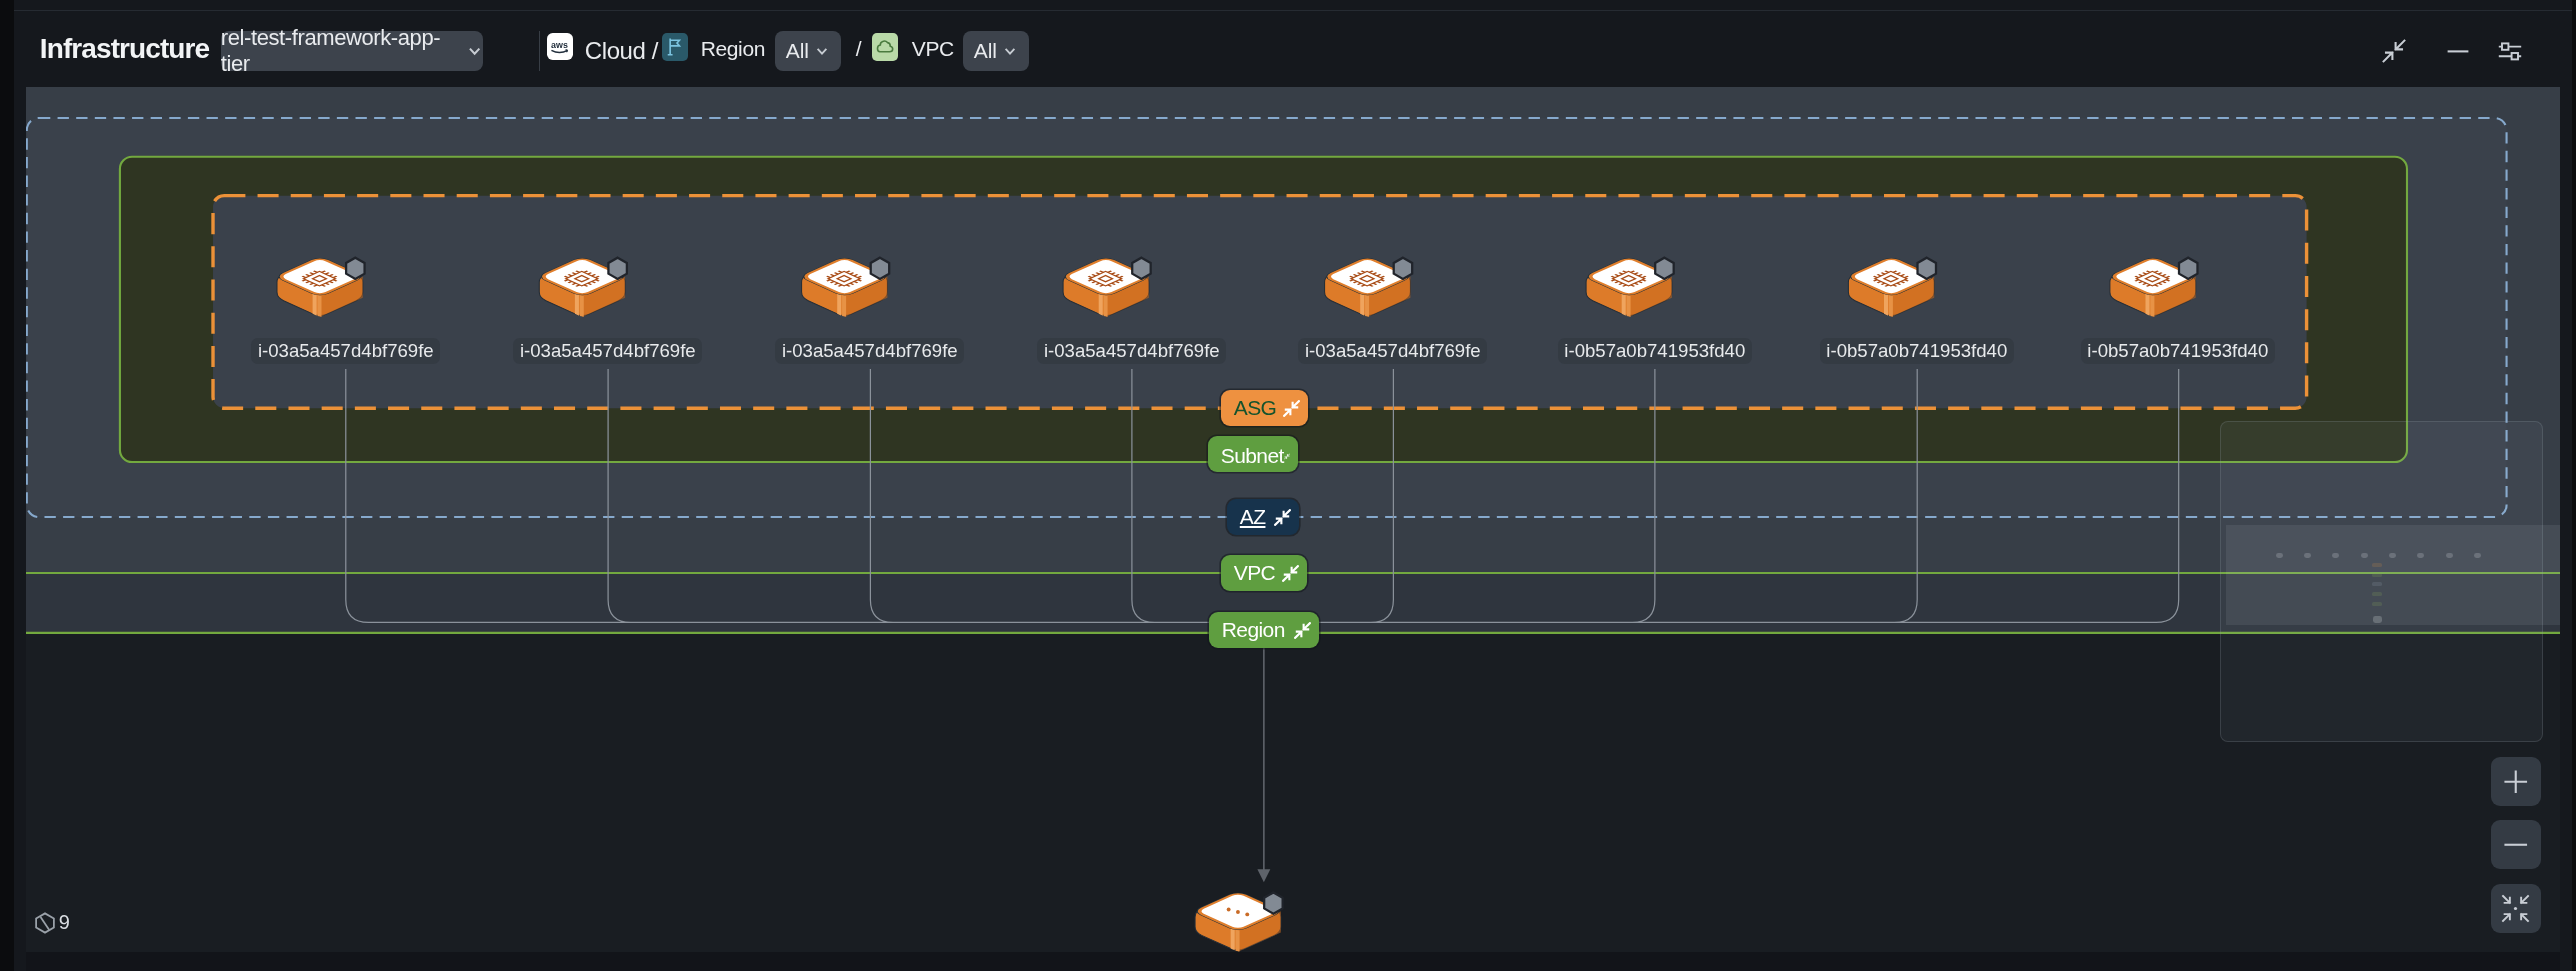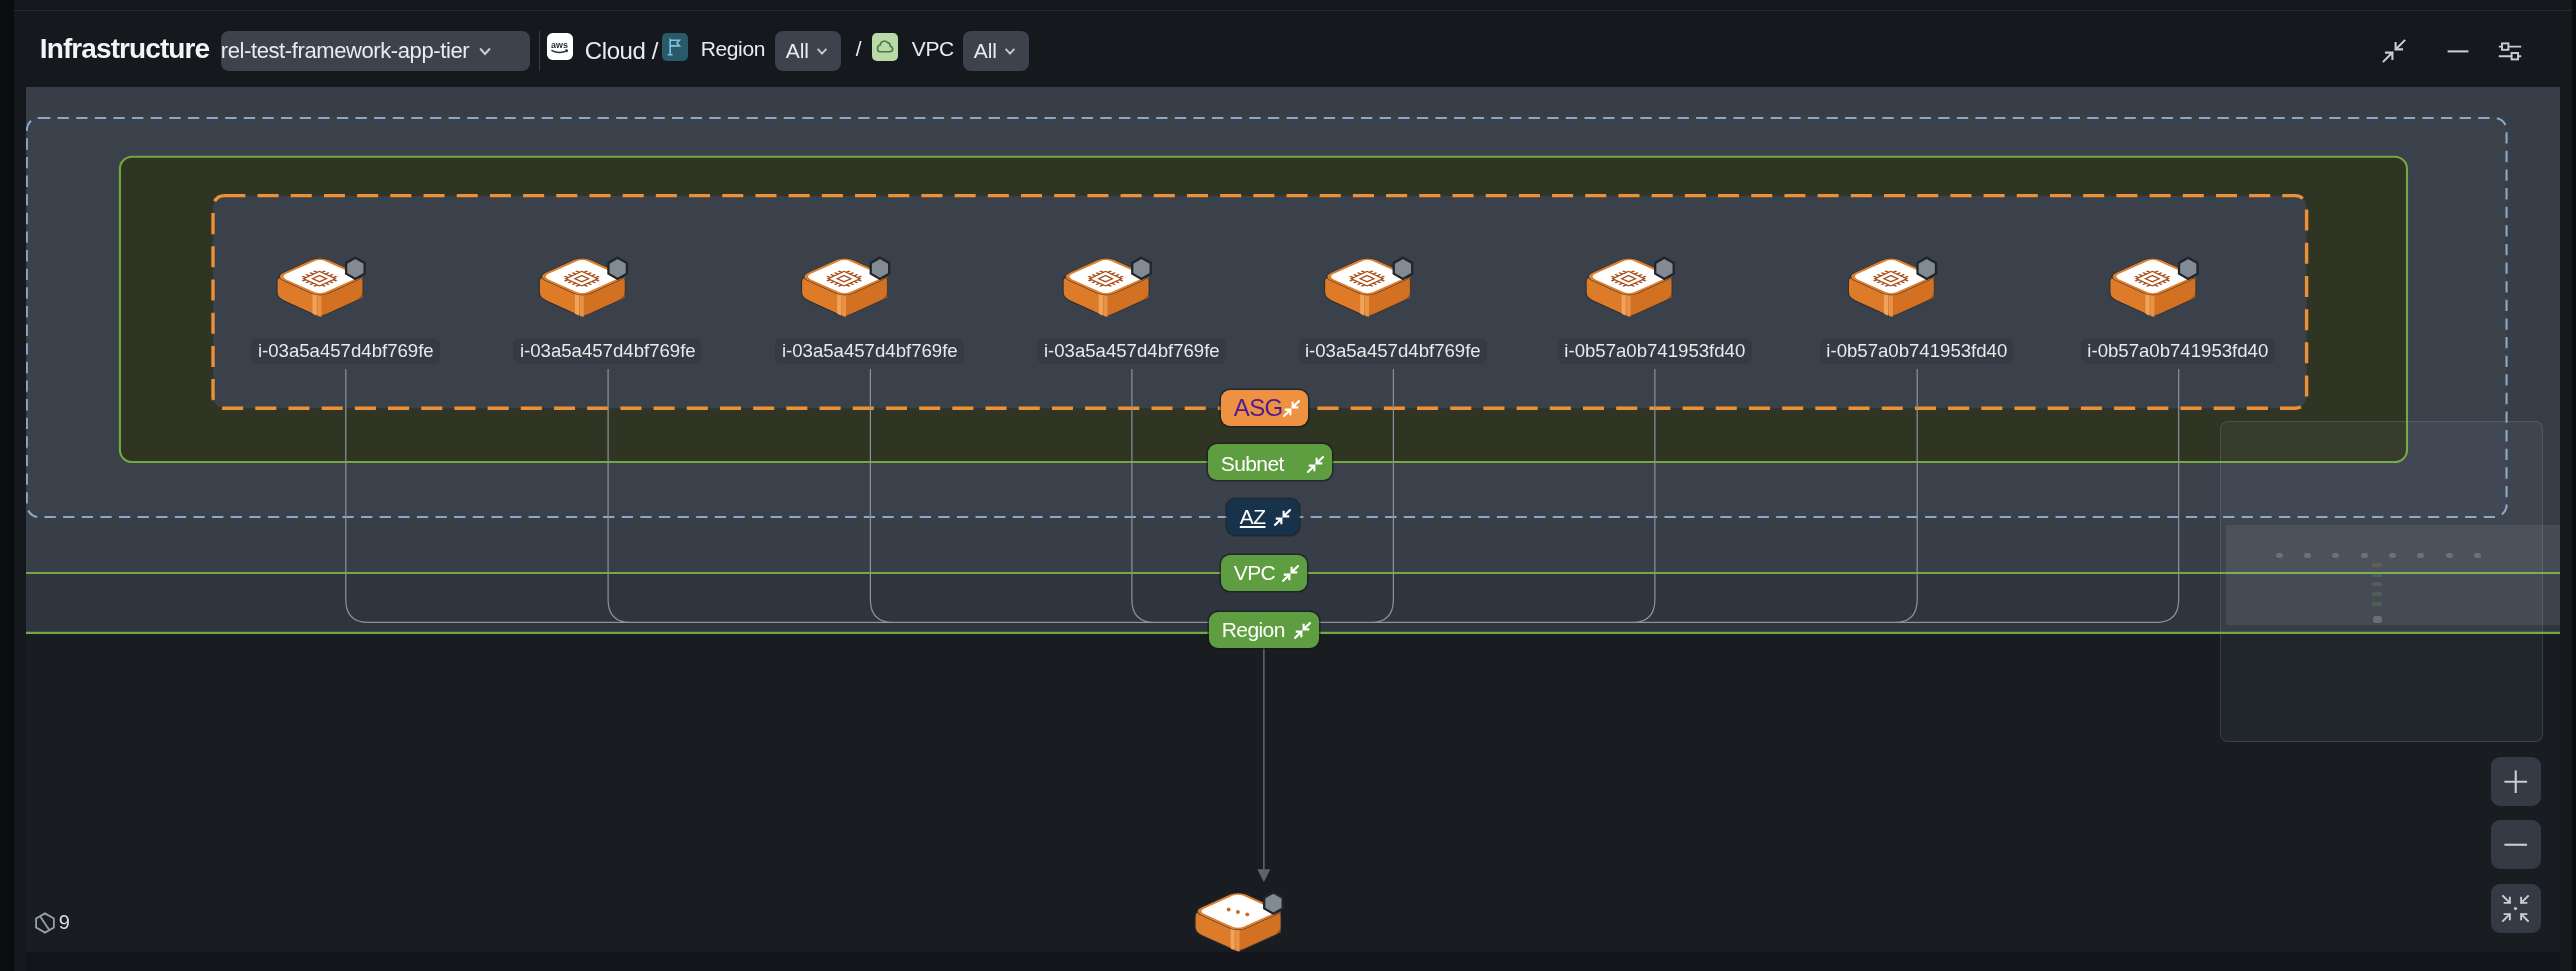--- a/index.html
+++ b/index.html
@@ -1,21 +1,21 @@
 <!DOCTYPE html>
 <html style="font-size:13px"><head><meta charset="utf-8">
 <style>
   html,body{margin:0;padding:0;background:#0b0c0e;width:2576px;height:971px;overflow:hidden;}
   *{font-family:"Liberation Sans",sans-serif;}
 </style></head>
 <body>
 <div style="position:absolute;left:13.8px;top:0;width:2558px;height:971px;background:#15181d;">
 <div style="position:absolute;left:0;top:9.7px;width:100%;height:1.6px;background:#262b32"></div>
     <div style="position:absolute;left:26px;top:33px;font-size:28px;font-weight:bold;letter-spacing:-0.9px;color:#f2f4f6">Infrastructure</div>
-    <div style="position:absolute;left:207px;top:31px;width:309px;height:40px;background:#3d434c;border-radius:8px;display:flex;align-items:center;">
+    <div style="position:absolute;left:207px;top:31px;width:262px;height:40px;background:#3d434c;border-radius:8px;display:flex;align-items:center;">
       <span style="font-size:22px;letter-spacing:-0.4px;color:#e9ebee">rel-test-framework-app-tier</span>
       <svg width="18" height="18" viewBox="0 0 22 22" style="margin-left:6.5px">
         <path d="M5,8 L11,14.5 L17,8" fill="none" stroke="#c7ccd2" stroke-width="2.6"></path>
       </svg>
     </div>
     <div style="position:absolute;left:525px;top:31px;width:1.6px;height:40px;background:#383e46"></div>
     <div style="position:absolute;left:533px;top:33px;width:26px;height:27px;background:#fff;border-radius:5.7px;display:flex;align-items:center;justify-content:center;">
       <svg width="23" height="19.4" viewBox="0 0 28 24">
         <text x="14" y="13" text-anchor="middle" font-family="Liberation Sans" font-size="11" font-weight="bold" fill="#222f3d">aws</text>
         <path d="M4,16.5 Q14,22 24,16.5" fill="none" stroke="#222f3d" stroke-width="1.8"></path>
@@ -242,29 +242,29 @@
       </svg>
 <div style="position:absolute;left:215px;top:251px;width:210px;text-align:center;"><span style="display:inline-block;background:rgba(20,24,29,.15);border-radius:6.5px;padding:1.6px 6.5px 2.4px;font-size:18.6px;color:#e8eaec;white-space:nowrap">i-03a5a457d4bf769fe</span></div>
       <div style="position:absolute;left:477px;top:251px;width:210px;text-align:center;"><span style="display:inline-block;background:rgba(20,24,29,.15);border-radius:6.5px;padding:1.6px 6.5px 2.4px;font-size:18.6px;color:#e8eaec;white-space:nowrap">i-03a5a457d4bf769fe</span></div>
       <div style="position:absolute;left:739px;top:251px;width:210px;text-align:center;"><span style="display:inline-block;background:rgba(20,24,29,.15);border-radius:6.5px;padding:1.6px 6.5px 2.4px;font-size:18.6px;color:#e8eaec;white-space:nowrap">i-03a5a457d4bf769fe</span></div>
       <div style="position:absolute;left:1001px;top:251px;width:210px;text-align:center;"><span style="display:inline-block;background:rgba(20,24,29,.15);border-radius:6.5px;padding:1.6px 6.5px 2.4px;font-size:18.6px;color:#e8eaec;white-space:nowrap">i-03a5a457d4bf769fe</span></div>
       <div style="position:absolute;left:1262px;top:251px;width:210px;text-align:center;"><span style="display:inline-block;background:rgba(20,24,29,.15);border-radius:6.5px;padding:1.6px 6.5px 2.4px;font-size:18.6px;color:#e8eaec;white-space:nowrap">i-03a5a457d4bf769fe</span></div>
       <div style="position:absolute;left:1524px;top:251px;width:210px;text-align:center;"><span style="display:inline-block;background:rgba(20,24,29,.15);border-radius:6.5px;padding:1.6px 6.5px 2.4px;font-size:18.6px;color:#e8eaec;white-space:nowrap">i-0b57a0b741953fd40</span></div>
       <div style="position:absolute;left:1786px;top:251px;width:210px;text-align:center;"><span style="display:inline-block;background:rgba(20,24,29,.15);border-radius:6.5px;padding:1.6px 6.5px 2.4px;font-size:18.6px;color:#e8eaec;white-space:nowrap">i-0b57a0b741953fd40</span></div>
       <div style="position:absolute;left:2047px;top:251px;width:210px;text-align:center;"><span style="display:inline-block;background:rgba(20,24,29,.15);border-radius:6.5px;padding:1.6px 6.5px 2.4px;font-size:18.6px;color:#e8eaec;white-space:nowrap">i-0b57a0b741953fd40</span></div>
 <div style="position:absolute;left:1195px;top:303px;width:87px;height:36px;background:#ee9140;border-radius:9px;display:flex;align-items:center;justify-content:space-between;padding:0 8px 0 13px;box-sizing:border-box;box-shadow:0 0 0 1.6px rgba(18,22,27,.55)">
-        <span style="font-size:24px;letter-spacing:-0.6px;color:#4c1d95;">ASG</span>
-        <svg width="17" height="17" viewBox="0 0 21 21" style="display:block">
-          <g fill="none" stroke="#ffffff" stroke-width="2.6" stroke-linecap="square">
-            <path d="M19.6,1.4 L11.9,9.1 M11.9,3.5 L11.9,9.1 L17.5,9.1"></path>
-            <path d="M1.4,19.6 L9.1,11.9 M9.1,17.5 L9.1,11.9 L3.5,11.9"></path>
-          </g>
-        </svg>
-      </div>
-      <div style="position:absolute;left:1182px;top:357px;width:124px;height:36px;background:#5f9e40;border-radius:9px;display:flex;align-items:center;justify-content:space-between;padding:4px 8px 0 13px;box-sizing:border-box;box-shadow:0 0 0 1.6px rgba(18,22,27,.55)">
+        <span style="font-size:21px;letter-spacing:-0.6px;color:#14532d;">ASG</span>
+        <svg width="17" height="17" viewBox="0 0 21 21" style="display:block">
+          <g fill="none" stroke="#ffffff" stroke-width="2.6" stroke-linecap="square">
+            <path d="M19.6,1.4 L11.9,9.1 M11.9,3.5 L11.9,9.1 L17.5,9.1"></path>
+            <path d="M1.4,19.6 L9.1,11.9 M9.1,17.5 L9.1,11.9 L3.5,11.9"></path>
+          </g>
+        </svg>
+      </div>
+      <div style="position:absolute;left:1182px;top:349px;width:90px;height:36px;background:#5f9e40;border-radius:9px;display:flex;align-items:center;justify-content:space-between;padding:4px 8px 0 13px;box-sizing:border-box;box-shadow:0 0 0 1.6px rgba(18,22,27,.55)">
         <span style="font-size:21px;letter-spacing:-0.6px;color:#fff;">Subnet</span>
         <svg width="17" height="17" viewBox="0 0 21 21" style="display:block">
           <g fill="none" stroke="#ffffff" stroke-width="2.6" stroke-linecap="square">
             <path d="M19.6,1.4 L11.9,9.1 M11.9,3.5 L11.9,9.1 L17.5,9.1"></path>
             <path d="M1.4,19.6 L9.1,11.9 M9.1,17.5 L9.1,11.9 L3.5,11.9"></path>
           </g>
         </svg>
       </div>
       <div style="position:absolute;left:1201px;top:412px;width:72px;height:36px;background:#17334c;border-radius:9px;display:flex;align-items:center;justify-content:space-between;padding:0 8px 0 13px;box-sizing:border-box;box-shadow:0 0 0 1.6px rgba(18,22,27,.55)">
         <span style="font-size:21px;letter-spacing:-0.6px;color:#fff;text-decoration:underline;">AZ</span>

